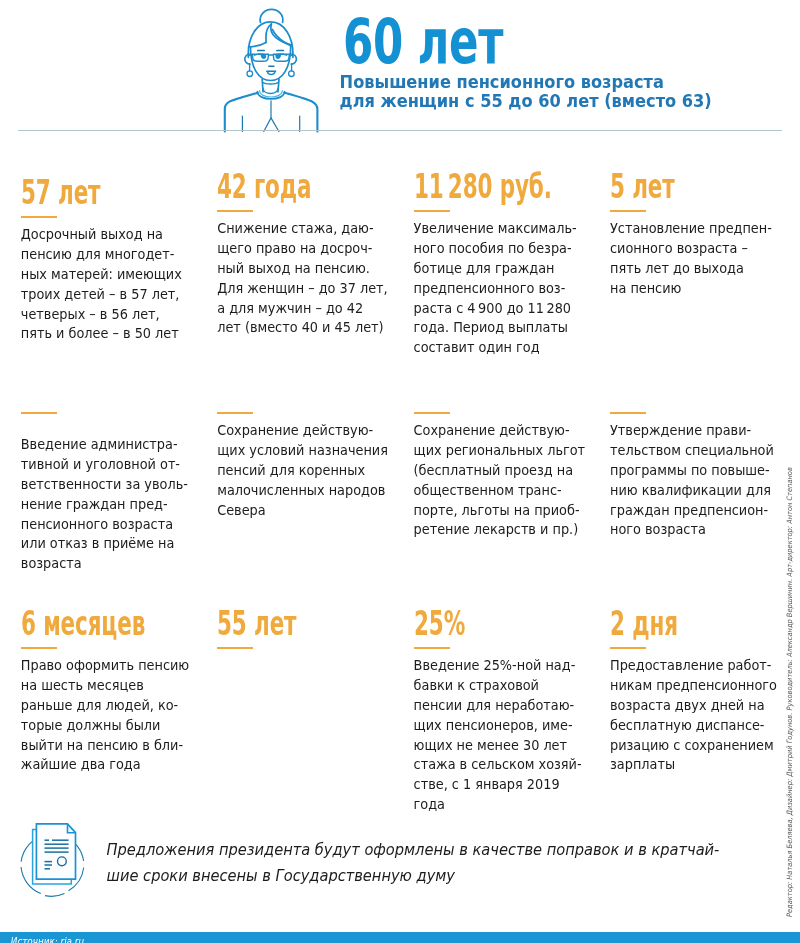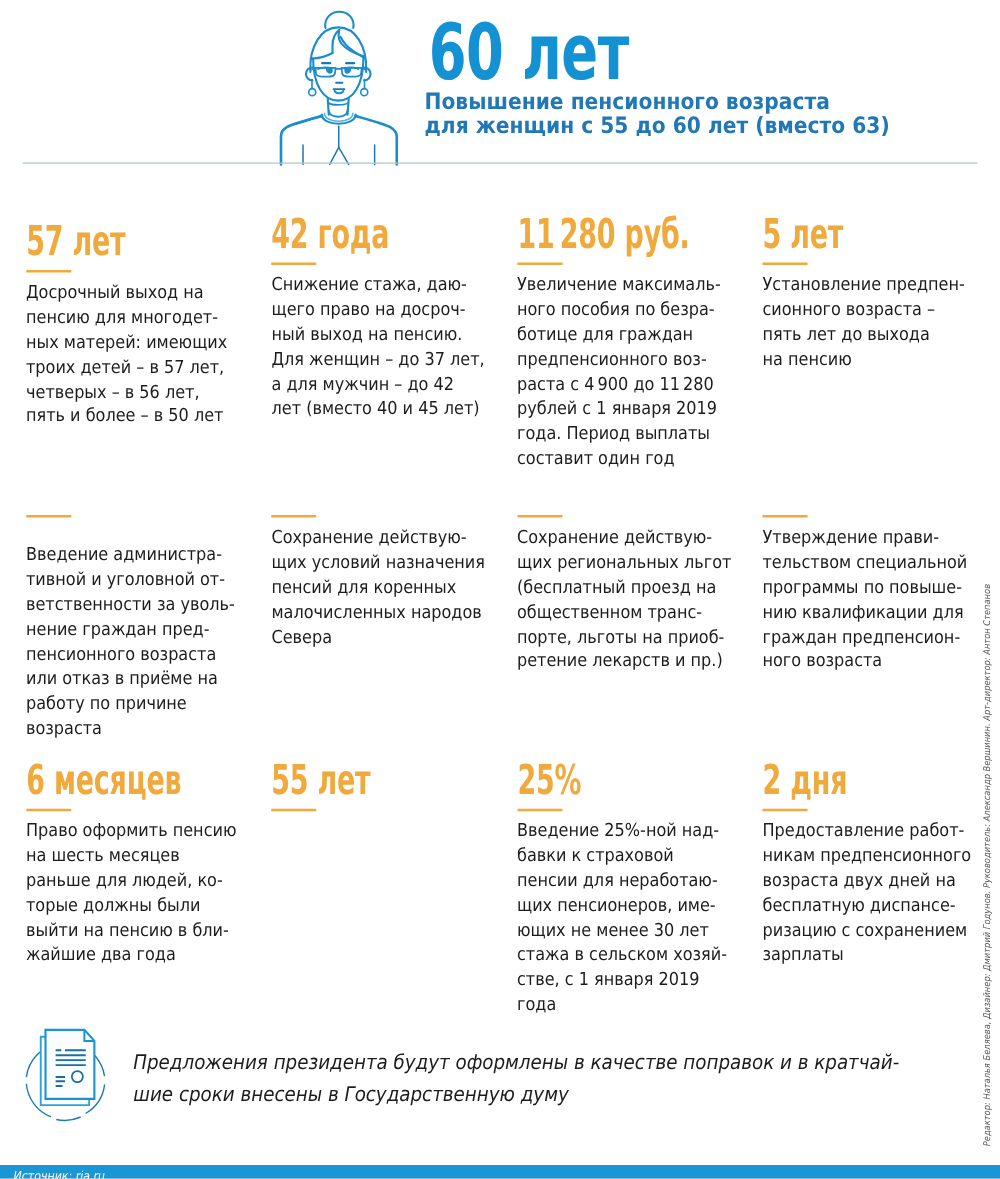--- a/index.html
+++ b/index.html
@@ -127,21 +127,20 @@
       </div>
       <div class="col" style="left: 413.6px; top: 174px;">
         <div class="num">11 280 руб.</div>
         <div class="rule" style="margin-top:10px"></div>
         <div class="txt" style="margin-top:7px">
           <div>Увеличение максималь-</div>
           <div>ного пособия по безра-</div>
           <div>ботице для граждан</div>
           <div>предпенсионного воз-</div>
           <div>раста с 4 900 до 11 280</div>
-          <div>рублей с 1 января 2019</div>
           <div>года. Период выплаты</div>
           <div>составит один год</div>
         </div>
       </div>
       <div class="col" style="left: 610px; top: 174px;">
         <div class="num">5 лет</div>
         <div class="rule" style="margin-top:10px"></div>
         <div class="txt" style="margin-top:7px">
           <div>Установление предпен-</div>
           <div>сионного возраста –</div>
@@ -151,21 +150,20 @@
       </div>
       <div class="col" style="left: 20.8px; top: 411px;">
         <div class="rule" style="margin-top:1px"></div>
         <div class="txt" style="margin-top:21px">
           <div>Введение администра-</div>
           <div>тивной и уголовной от-</div>
           <div>ветственности за уволь-</div>
           <div>нение граждан пред-</div>
           <div>пенсионного возраста</div>
           <div>или отказ в приёме на</div>
-          <div>работу по причине</div>
           <div>возраста</div>
         </div>
       </div>
       <div class="col" style="left: 217.2px; top: 411px;">
         <div class="rule" style="margin-top:1px"></div>
         <div class="txt" style="margin-top:7px">
           <div>Сохранение действую-</div>
           <div>щих условий назначения</div>
           <div>пенсий для коренных</div>
           <div>малочисленных народов</div>

